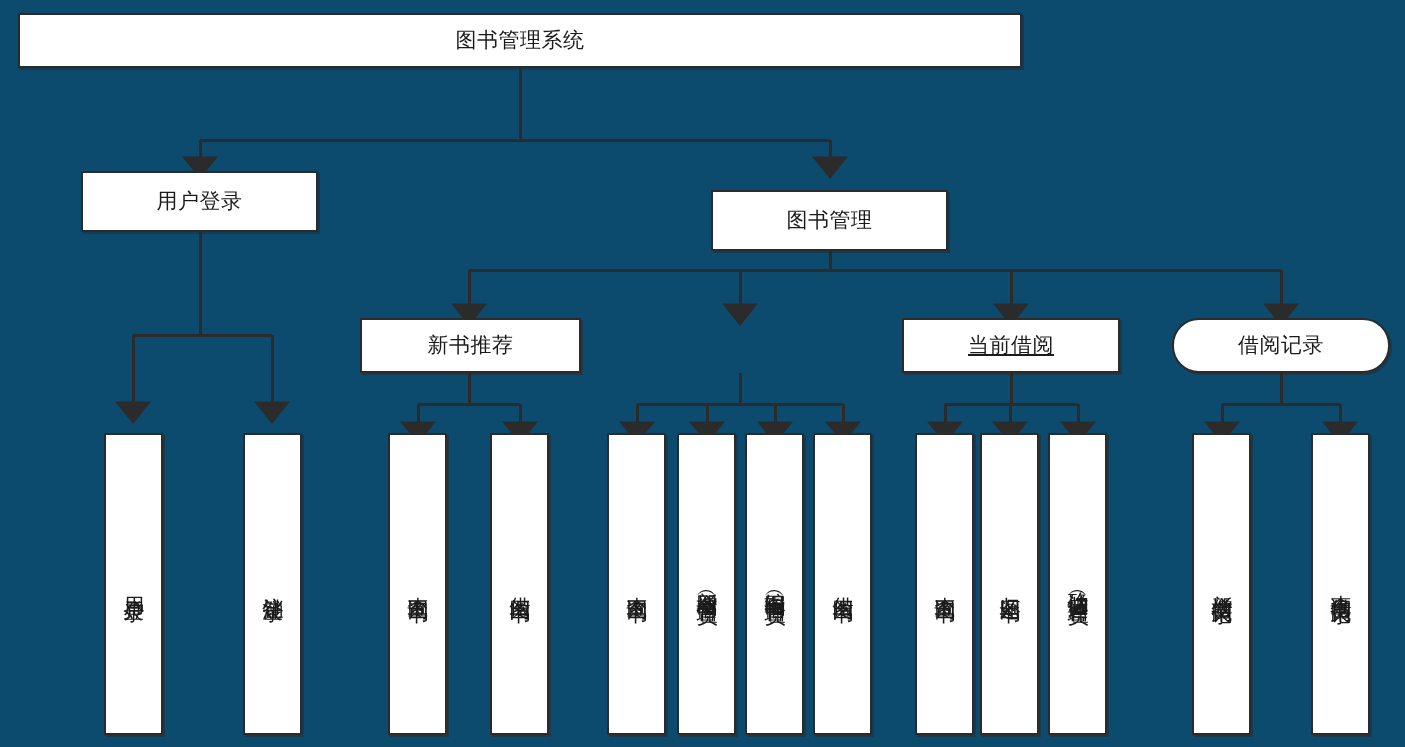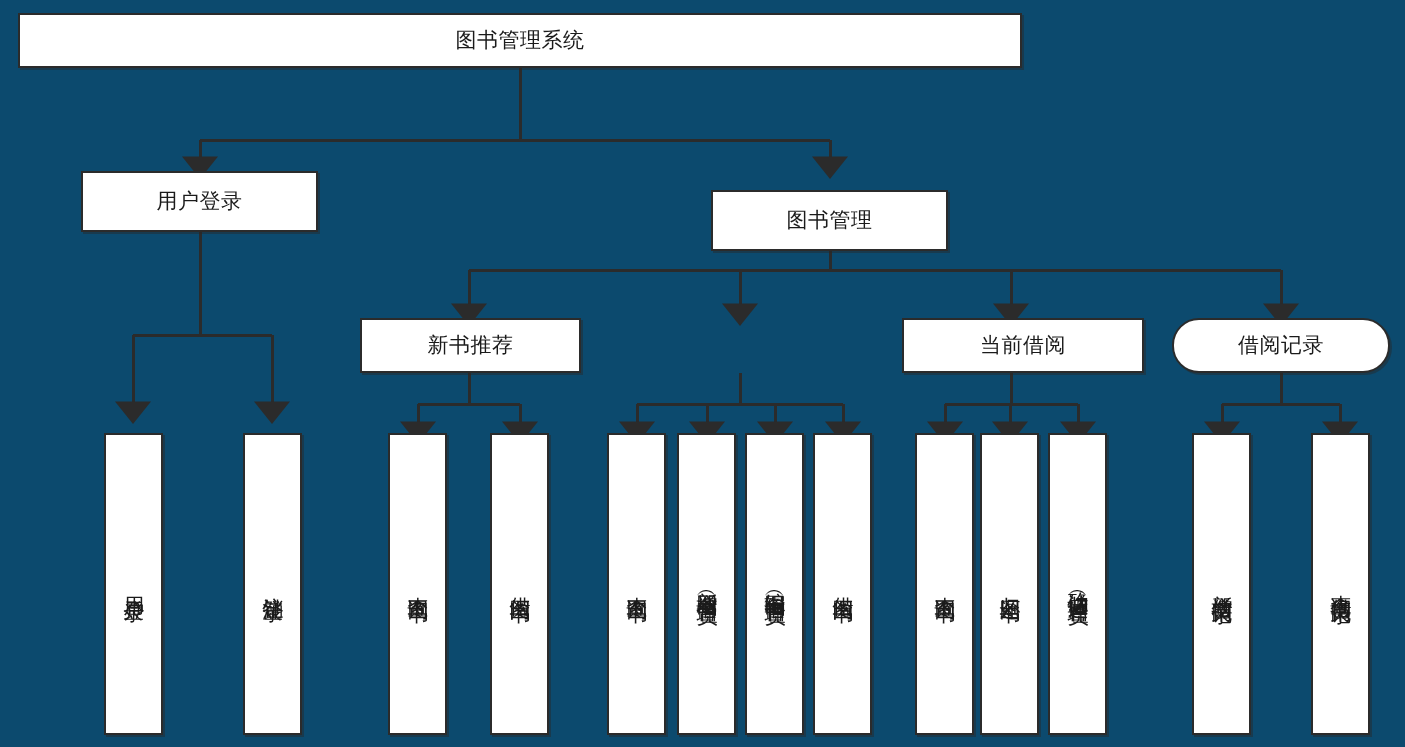--- a/index.html
+++ b/index.html
@@ -140,21 +140,21 @@
 
   <div class="node horiz" style="left:711px; top:171px; width:237px; height:61px;margin-top:19px;">
     <span class="node-label">图书管理</span>
   </div>
 
   <div class="node horiz" style="left:360px; top:318px; width:221px; height:55px;">
     <span class="node-label">新书推荐</span>
   </div>
 
 
-  <div class="node horiz" style="left:902px; top:318px; width:242px; height:55px;">
+  <div class="node horiz" style="left:902px; top:318px; width:218px; height:55px;text-decoration:underline;">
     <span class="node-label">当前借阅</span>
   </div>
 
   <div class="node horiz" style="left:1172px; top:318px; width:218px; height:55px;border-radius:27px;">
     <span class="node-label">借阅记录</span>
   </div>
 
   <div class="node vert" style="left:104px; top:433px; width:59px; height:302px;">
     <span class="node-label">用户登录</span>
   </div>

